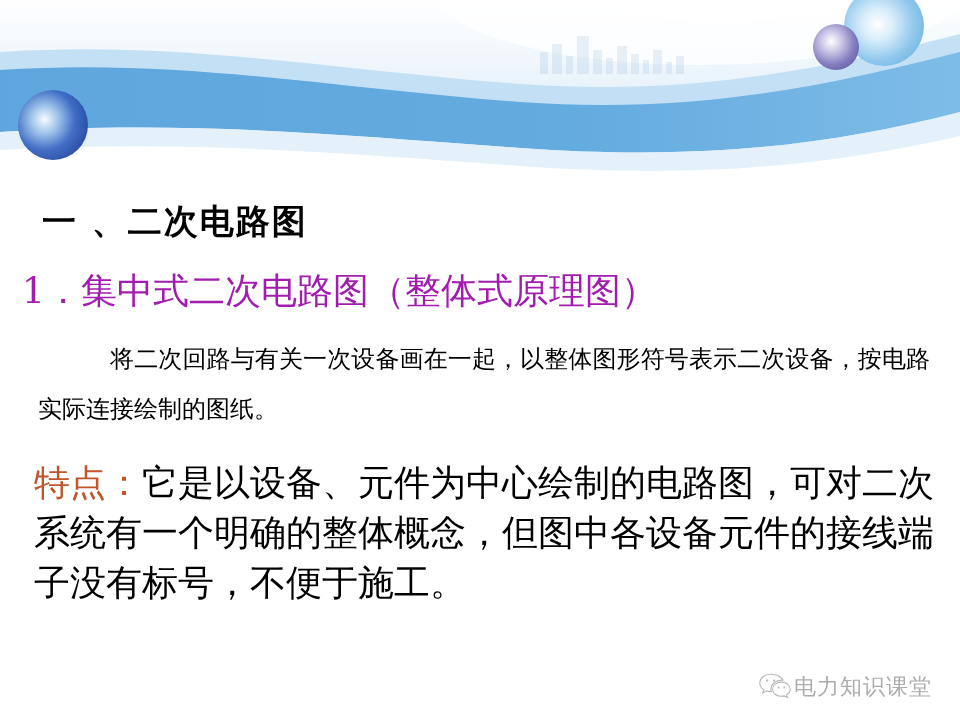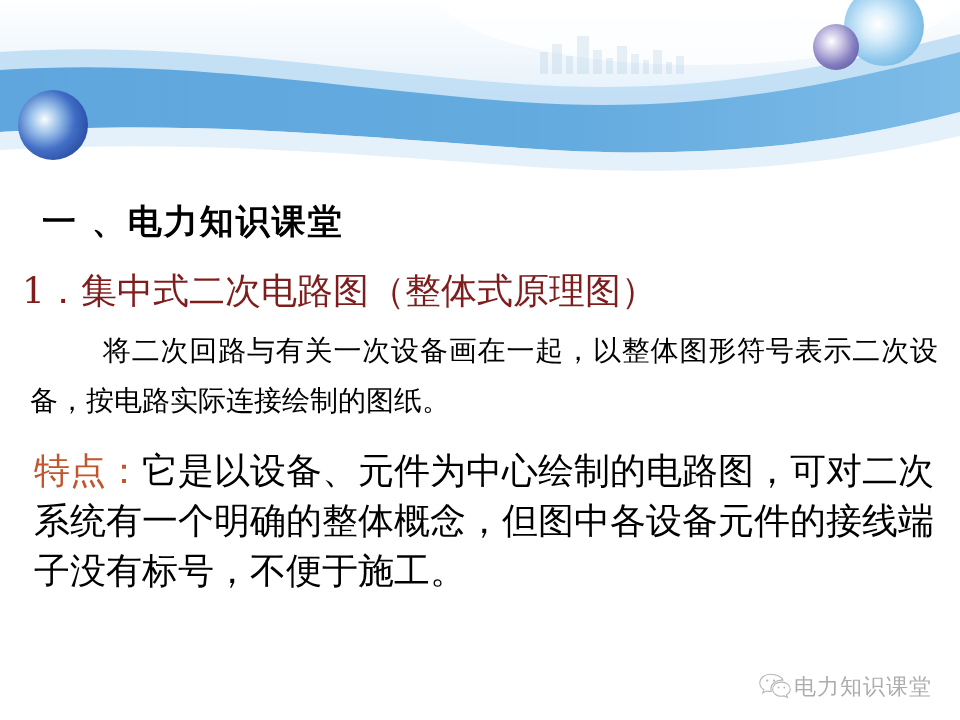--- a/index.html
+++ b/index.html
@@ -71,27 +71,27 @@
     line-height: 46px;
     color: #000000;
   }
 
   .heading-2 {
     margin: 0;
     padding: 24px 0 0 22px;
     font-size: 36px;
     font-weight: normal;
     line-height: 46px;
-    color: #7f1d1d;
+    color: #a21caf;
   }
 
   .para {
-    margin: 8px;
+    margin: 16px;
     padding: 4px 14px 0 22px;
-    font-size: 28px;
+    font-size: 24px;
     line-height: 50px;
     color: #000000;
     text-align: justify;
     text-justify: inter-character;
   }
   .para .indent {
     display: inline-block;
     width: 72px;
   }
 
@@ -207,21 +207,21 @@
       <path d="M0,150 C180,140 330,152 520,166 C690,178 820,168 960,136 L960,190 L0,190 Z" fill="#ffffff"></path>
 
       <circle cx="884" cy="26" r="40" fill="url(#sphLight)" opacity="0.95"></circle>
       <circle cx="836" cy="47" r="23" fill="url(#sphPurple)" opacity="0.95"></circle>
       <circle cx="53" cy="125" r="35" fill="url(#sphDark)" opacity="0.97"></circle>
     </svg>
   </div>
 
   <div class="content">
 
-    <h1 class="heading-1">一 、电力知识课堂</h1>
+    <h1 class="heading-1">一 、二次电路图</h1>
 
     <h2 class="heading-2">1．集中式二次电路图（整体式原理图）</h2>
 
     <p class="para">
       <span class="indent"></span><span>将二次回路与有关一次设备画在一起，以整体图形符号表示二次设备，按电路实际连接绘制的图纸。</span>
     </p>
 
     <p class="para-feature">
       <span class="accent">特点</span><span class="accent">：</span><span>它是以设备、元件为中心绘制的电路图，可对二次系统有一个明确的整体概念，但图中各设备元件的接线端子没有标号，不便于施工。</span>
     </p>

